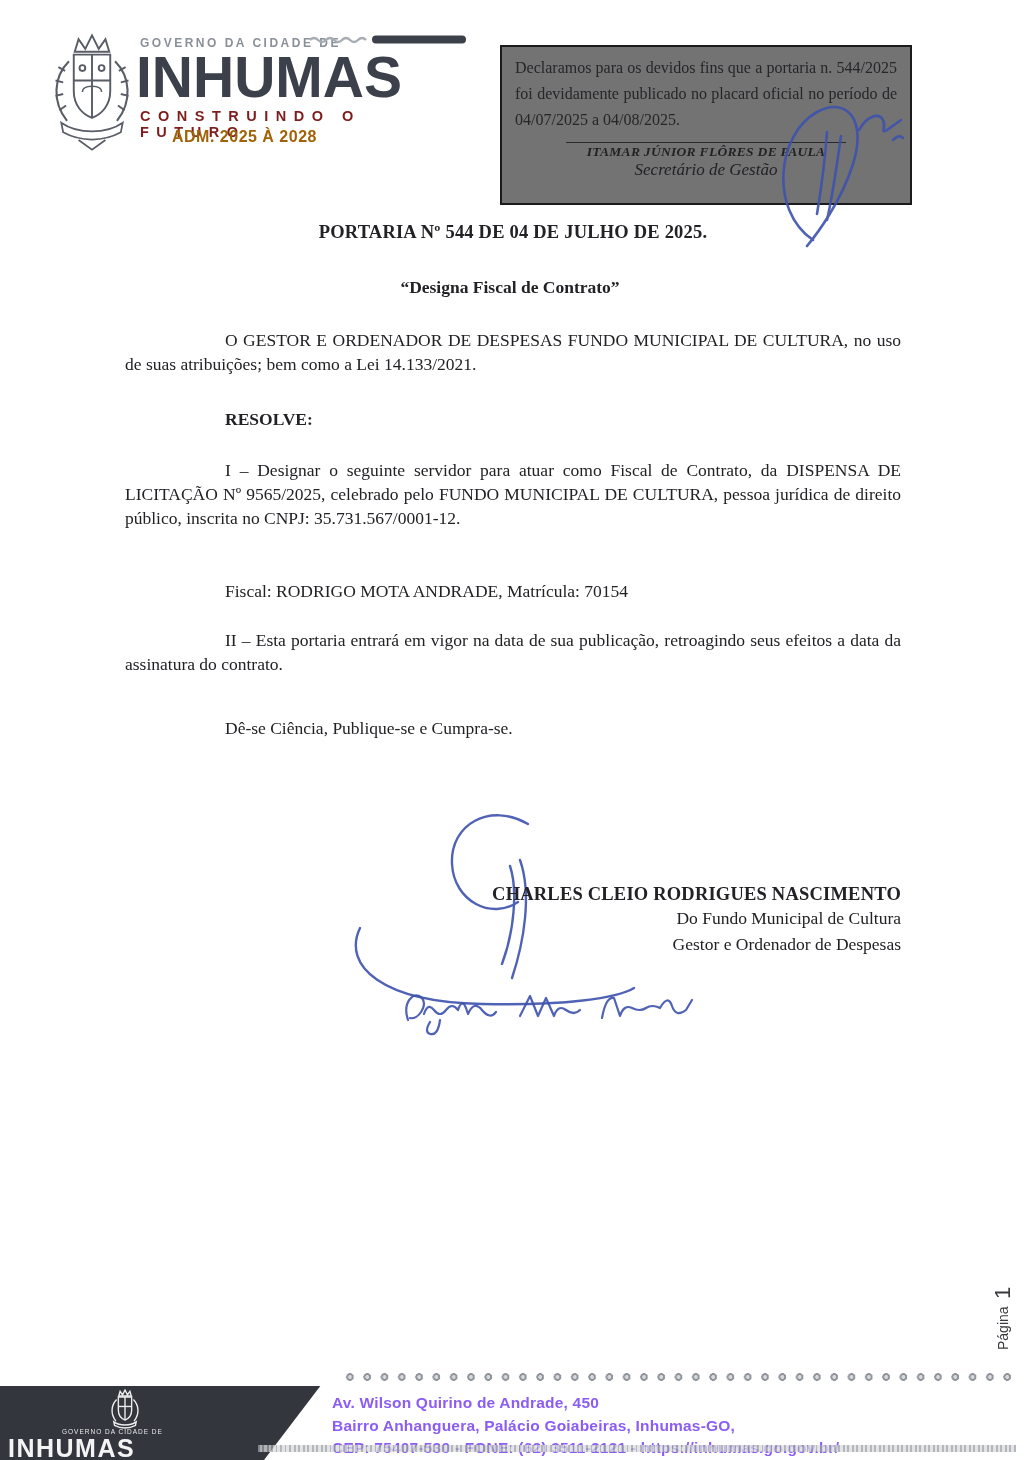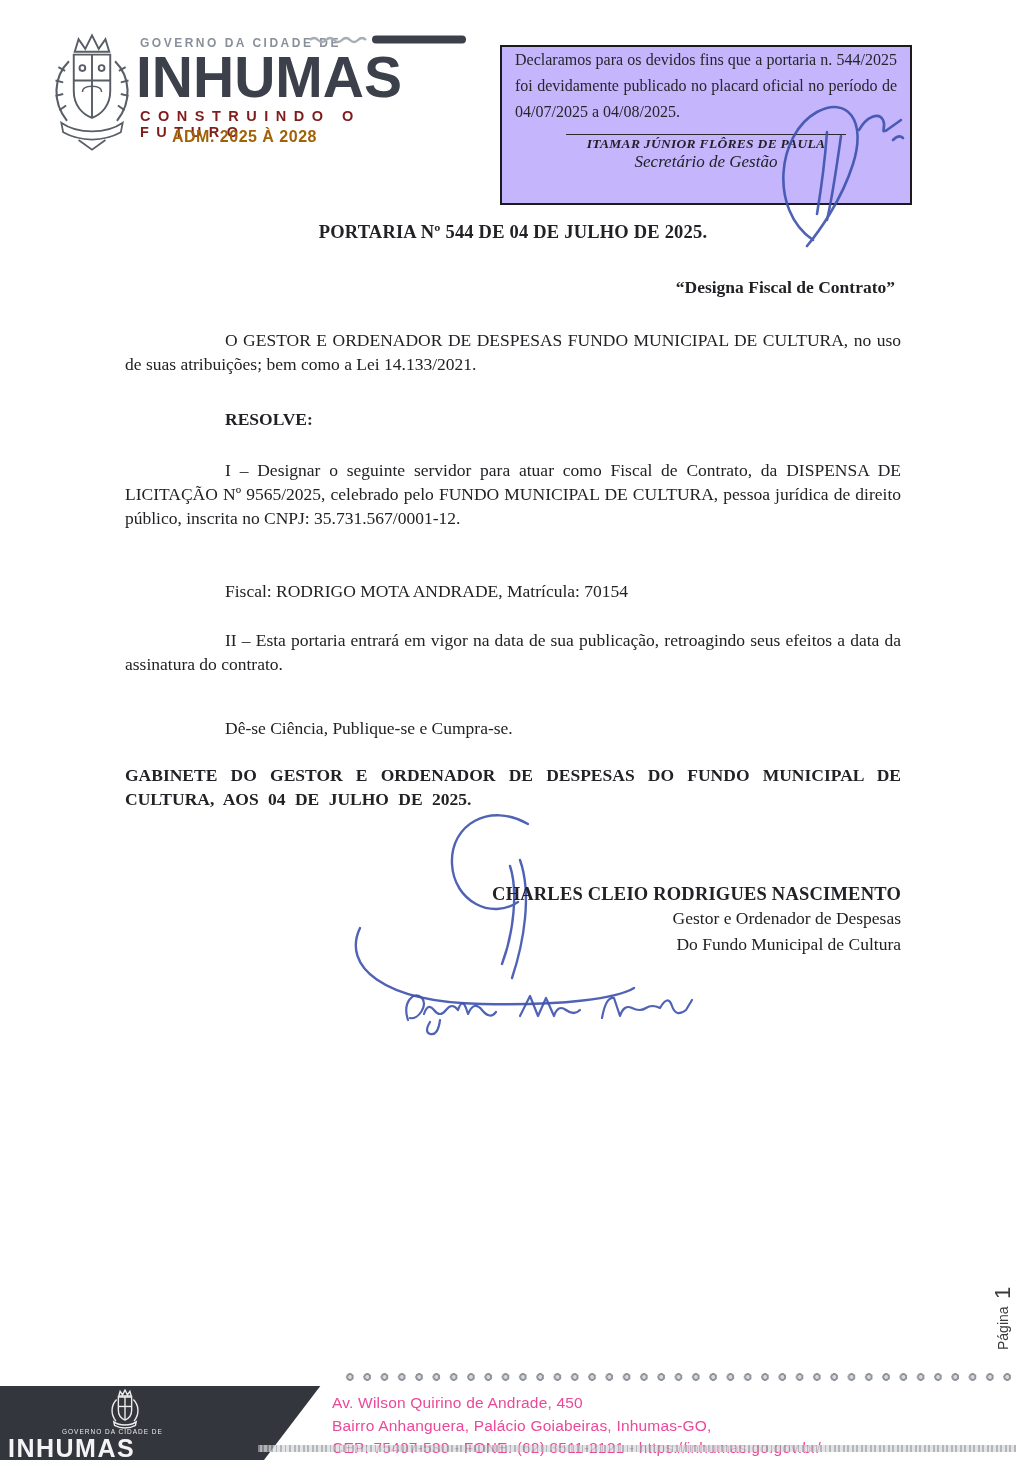--- a/index.html
+++ b/index.html
@@ -15,30 +15,30 @@
     font-size:12px;font-weight:700;letter-spacing:2.5px;color:#8a9099;}
   .logo-squiggle{position:absolute;left:268px;top:6px;}
   .logo-city{position:absolute;left:96px;top:16px;font-family:"Liberation Sans",sans-serif;
     font-size:57px;font-weight:900;letter-spacing:0px;color:#3b404b;transform:scaleY(1.02);}
   .logo-slogan{position:absolute;left:100px;top:80px;font-family:"Liberation Sans",sans-serif;
     font-size:14.5px;font-weight:700;letter-spacing:7.5px;color:#7f1d1d;}
   .logo-adm{position:absolute;left:132px;top:100px;font-family:"Liberation Sans",sans-serif;
     font-size:16px;font-weight:700;letter-spacing:.5px;color:#a16207;}
   
   .pub-box{position:absolute;left:500px;top:45px;width:412px;height:160px;
-    border:2.5px solid #1b1b1e;box-sizing:border-box;padding:0 13px 0 13px;background:#c4b5fd;}
+    border:2.5px solid #1b1b1e;box-sizing:border-box;padding:8px 13px 0 13px;background:#737373;}
   .pub-text{font-size:16px;line-height:26px;text-align:justify;color:#26262a;}
   .pub-sigline{width:280px;border-top:1.5px solid #2a2a2e;margin:9px auto 1px auto;}
   .pub-name{font-size:13.5px;font-weight:700;font-style:italic;text-align:center;letter-spacing:.3px;}
   .pub-role{font-size:17px;font-style:italic;text-align:center;}
   
   .doc{position:absolute;left:125px;top:220px;width:776px;font-size:17.5px;line-height:24px;}
   .doc p{margin:0;}
   .title{text-align:center;font-weight:700;font-size:18.5px;letter-spacing:.2px;}
-  .subject{text-align:right;font-weight:700;margin-top:31px !important;padding-right:6px;}
+  .subject{text-align:center;font-weight:700;margin-top:31px !important;padding-right:6px;}
   .p-just{text-align:justify;text-indent:100px;}
   .p1{margin-top:29px !important;}
   .resolve{margin-top:31px !important;text-indent:100px;font-weight:700;}
   .pI{margin-top:27px !important;}
   .fiscal-line{margin-top:49px !important;text-indent:100px;}
   .pII{margin-top:25px !important;}
   .closing{margin-top:40px !important;text-indent:100px;}
   .gabinete{margin-top:23px !important;text-align:justify;font-weight:700;word-spacing:5px;text-indent:0;}
   b{font-weight:400;}
   
@@ -61,21 +61,21 @@
     background-size:17.3px 14px;background-repeat:repeat-x;}
   .footer{position:absolute;left:0;top:1386px;width:1024px;height:74px;}
   .footer-dark{position:absolute;left:0;top:0;width:352px;height:74px;background:#33363d;
     clip-path:polygon(0 0,91% 0,75% 100%,0 100%);}
   .footer-crest{position:absolute;left:102px;top:3px;}
   .footer-gov{position:absolute;left:62px;top:42px;font-family:"Liberation Sans",sans-serif;
     font-size:6.5px;letter-spacing:1px;color:#e8e9ea;white-space:nowrap;}
   .footer-city{position:absolute;left:8px;top:48px;font-family:"Liberation Sans",sans-serif;
     font-size:25px;font-weight:900;letter-spacing:1.5px;color:#f4f4f5;}
   .footer-address{position:absolute;left:332px;top:6px;font-family:"Liberation Sans",sans-serif;
-    font-size:15.5px;font-weight:400;color:#ec4899;line-height:22.5px;letter-spacing:.2px;}
+    font-size:15.5px;font-weight:700;color:#8b5cf6;line-height:22.5px;letter-spacing:.2px;}
   .footer-hatch{position:absolute;left:258px;top:59px;width:758px;height:7px;opacity:.75;
     background:repeating-linear-gradient(90deg,#9a9ea3 0 1.5px,#d9dbde 1.5px 4.5px);}
 </style>
 </head>
 <body>
 
 <div class="page">
 
   <div class="logo-block">
     <svg class="crest" width="96" height="122" viewBox="0 0 100 126">
@@ -124,35 +124,34 @@
 
   <div class="doc">
     <p class="title">PORTARIA Nº 544 DE 04 DE JULHO DE 2025.</p>
     <p class="subject">“Designa Fiscal de Contrato”</p>
     <p class="p-just p1"><b>O GESTOR E ORDENADOR DE DESPESAS FUNDO MUNICIPAL DE CULTURA,</b><span> no uso de suas atribuições; bem como a Lei 14.133/2021.</span></p>
     <p class="resolve">RESOLVE:</p>
     <p class="p-just pI"><b>I –</b><span> Designar o seguinte servidor para atuar como Fiscal de Contrato, da </span><b>DISPENSA DE LICITAÇÃO Nº 9565/2025,</b><span> celebrado pelo </span><b>FUNDO MUNICIPAL DE CULTURA, pessoa jurídica de direito público, inscrita no CNPJ: 35.731.567/0001-12.</b></p>
     <p class="fiscal-line"><b>Fiscal: RODRIGO MOTA ANDRADE,</b><span> Matrícula: 70154</span></p>
     <p class="p-just pII"><b>II –</b><span> Esta portaria entrará em vigor na data de sua publicação, retroagindo seus efeitos a data da assinatura do contrato.</span></p>
     <p class="closing">Dê-se Ciência, Publique-se e Cumpra-se.</p>
-    <p class="p-just gabinete">GABINETE DO GESTOR E ORDENADOR DE DESPESAS DO FUNDO MUNICIPAL DE CULTURA, AOS 04 DE JULHO DE 2025.</p>
   </div>
 
   <svg class="scribble" style="left:340px;top:808px;" width="330" height="200" viewBox="0 0 330 200">
     <g class="ink" stroke-width="2.4">
       <path d="M188 16 C 150 -6, 110 16, 112 56 C 114 94, 152 112, 178 94"></path>
       <path d="M170 58 C 178 82, 174 124, 162 156"></path>
       <path d="M180 52 C 192 86, 184 134, 172 170"></path>
       <path d="M20 120 C 2 158, 42 194, 142 196 C 224 198, 278 190, 294 180"></path>
     </g>
   </svg>
   <div class="sig-block sig1">
     <div class="sig-name">CHARLES CLEIO RODRIGUES NASCIMENTO</div>
+    <div class="sig-role">Do Fundo Municipal de Cultura</div>
     <div class="sig-role">Gestor e Ordenador de Despesas</div>
-    <div class="sig-role">Do Fundo Municipal de Cultura</div>
   </div>
 
   <svg class="scribble" style="left:398px;top:984px;" width="300" height="58" viewBox="0 0 300 58">
     <g class="ink" stroke-width="2.2">
       <path d="M10 36 C 4 18, 16 6, 24 14 C 30 22, 20 36, 12 34 M 26 30 Q 30 18, 36 26 T 48 26 T 60 26 Q 64 14, 68 24 L 70 30 Q 76 16, 84 26 T 98 28"></path>
       <path d="M42 36 Q 40 52, 32 50 Q 26 48, 32 38"></path>
       <path d="M122 32 L 132 12 L 140 32 L 148 14 L 156 32 Q 160 20, 168 26 T 182 26"></path>
       <path d="M204 34 Q 208 12, 216 14 L 222 32 Q 226 20, 234 24 T 248 24 T 262 24 Q 270 10, 274 22 T 288 26 L 294 16"></path>
     </g>
   </svg>

